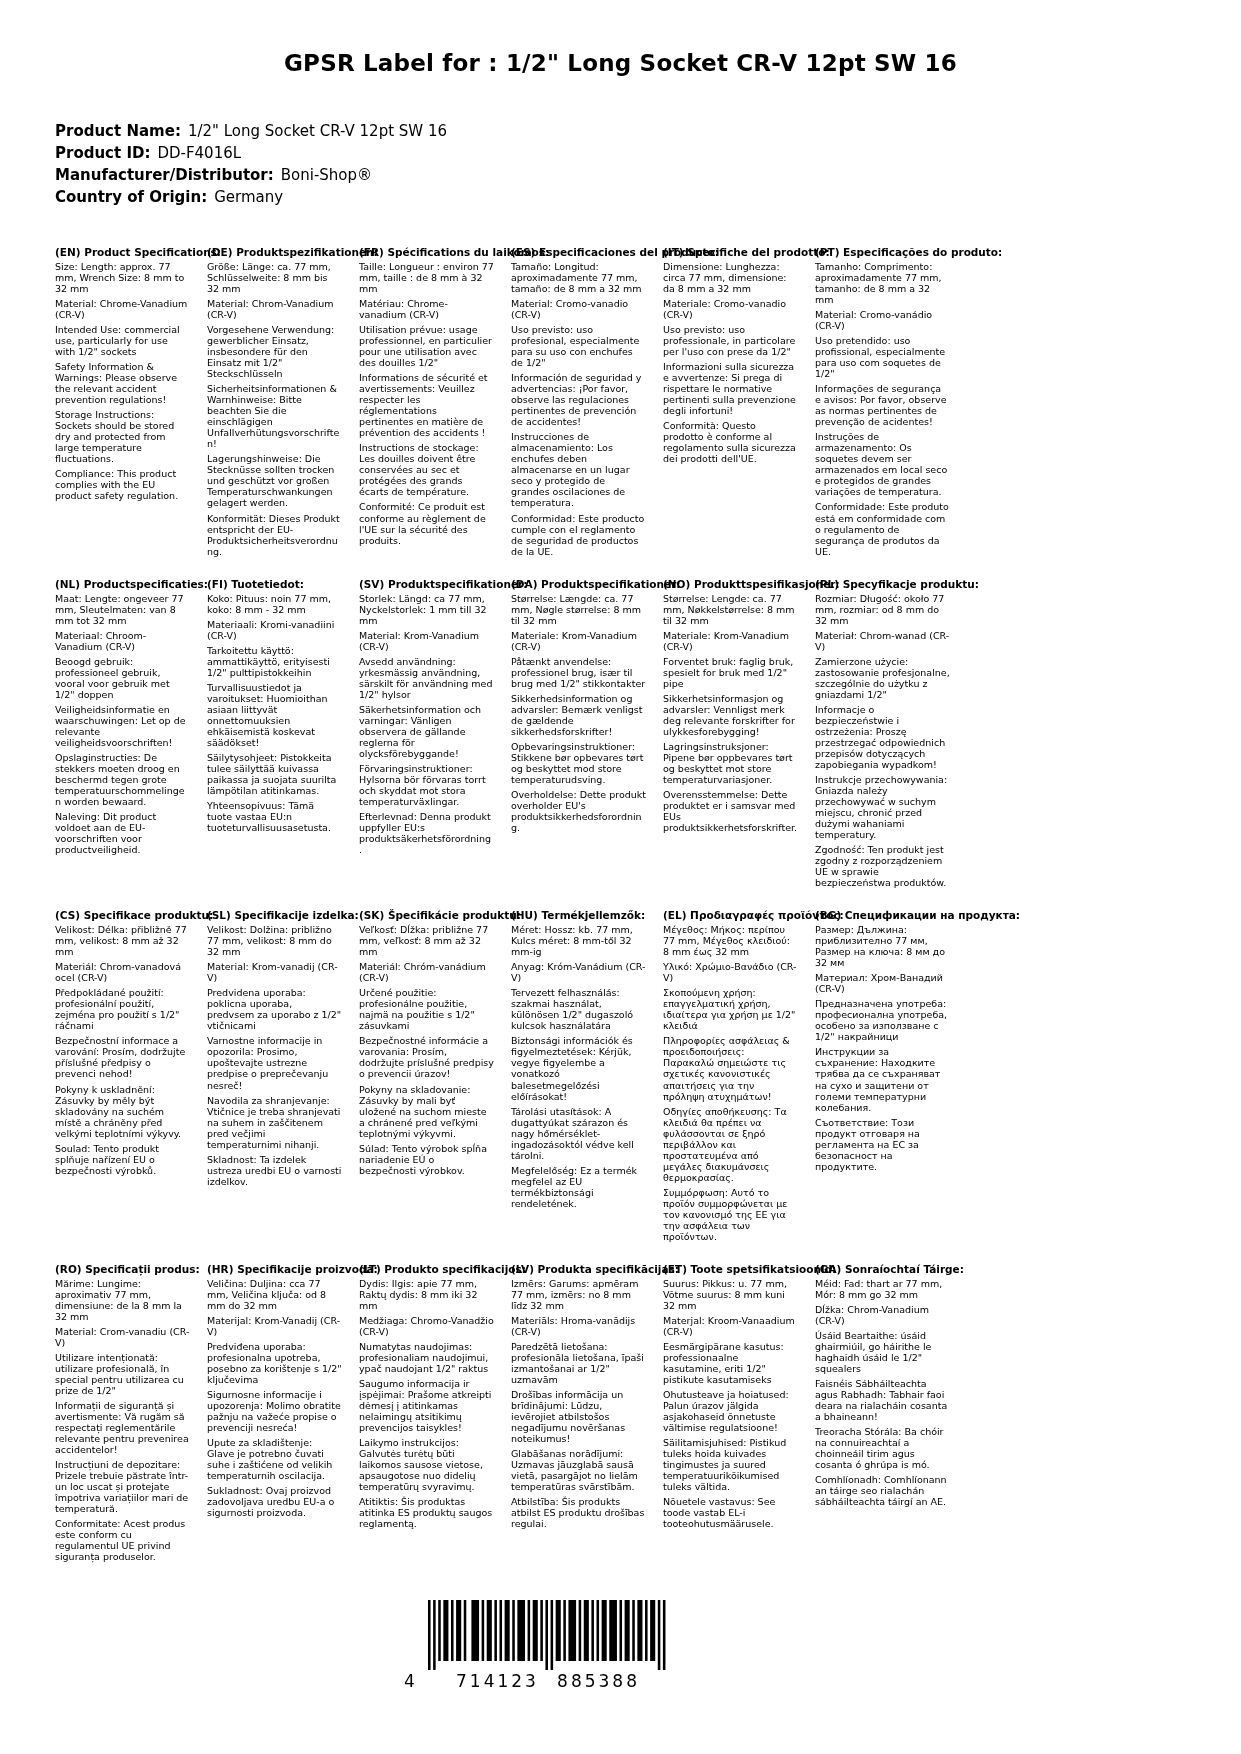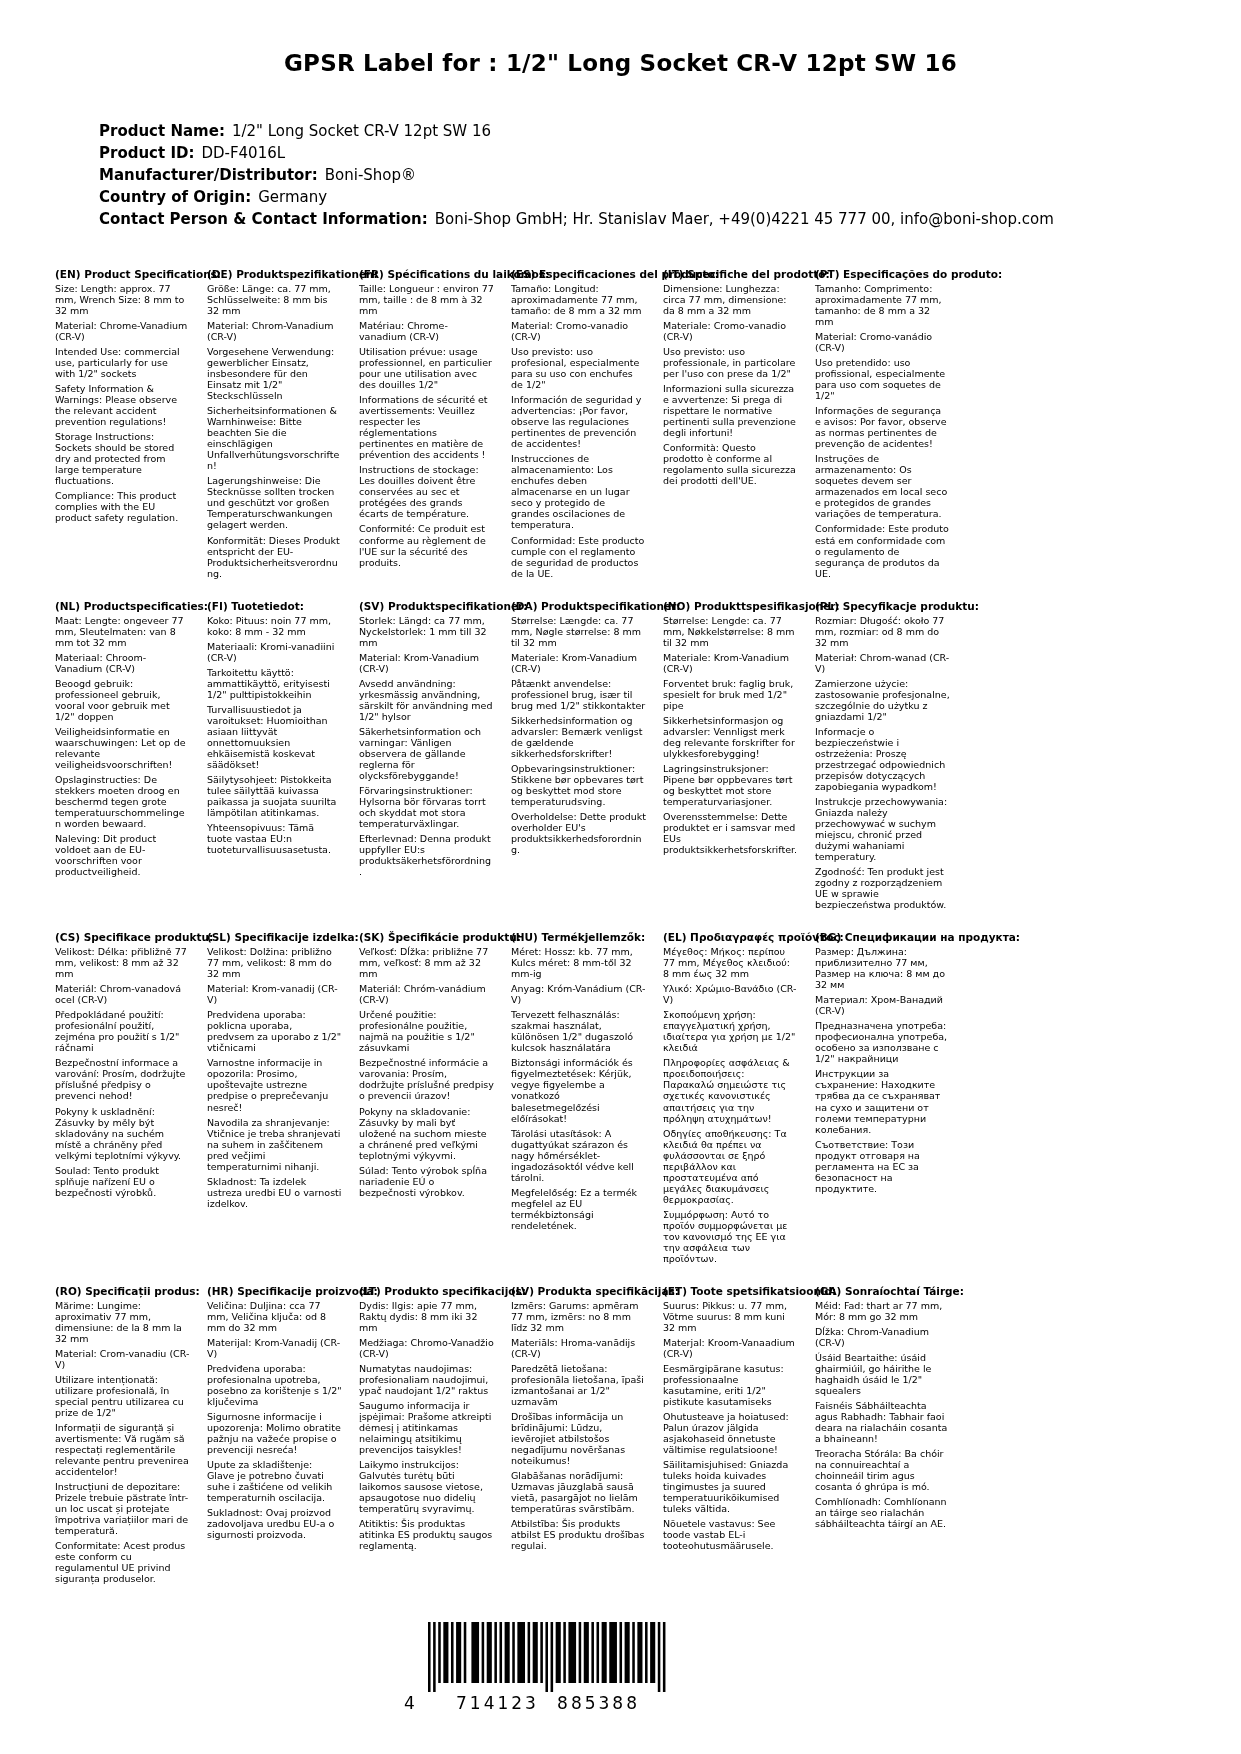--- a/index.html
+++ b/index.html
@@ -5,21 +5,21 @@
   * { box-sizing: border-box; }
   html,body { margin:0; padding:0; background:#e8e8e8; }
   .page {
     position:relative; width:1241px; min-height:1754px; margin:0 auto;
     background:#ffffff; color:#000;
     font-family:"DejaVu Sans", sans-serif; overflow:hidden;
   }
   .title { padding-top:50px; text-align:center; font-size:23px; font-weight:bold; letter-spacing:0.2px; }
   .product-info { margin:44px 0 0 55px; font-size:15px; line-height:22px; }
   .pi-row { white-space:nowrap; }
-  .pi-label { font-weight:bold;margin-left:44px; }
+  .pi-label { font-weight:bold; }
   .pi-value { margin-left:7px; }
   .blocks-grid {
     margin:38px 0 0 55px;
     display:grid; grid-template-columns:repeat(6,135px);
     column-gap:60px; row-gap:30px;gap:17px;
   }
   .lang-block { width:135px; font-size:9.5px; line-height:1.16; }
   .lang-heading { font-weight:bold; font-size:10.5px; white-space:nowrap; margin-bottom:3px; }
   .lang-para { margin:0 0 4px 0; overflow-wrap:break-word; }
   .footer { position:relative; height:270px; margin-top:28px; }
@@ -41,23 +41,20 @@
     </div>
     <div class="pi-row">
       <span class="pi-label">Product ID:</span><span class="pi-value">DD-F4016L</span>
     </div>
     <div class="pi-row">
       <span class="pi-label">Manufacturer/Distributor:</span><span class="pi-value">Boni-Shop®</span>
     </div>
     <div class="pi-row">
       <span class="pi-label">Country of Origin:</span><span class="pi-value">Germany</span>
     </div>
-    <div class="pi-row">
-      <span class="pi-label">Contact Person &amp; Contact Information:</span><span class="pi-value">Boni-Shop GmbH; Hr. Stanislav Maer, +49(0)4221 45 777 00, info@boni-shop.com</span>
-    </div>
   </div>
 
   <div class="blocks-grid">
       <div class="lang-block">
         <div class="lang-heading">(EN) Product Specifications:</div>
         <p class="lang-para">Size: Length: approx. 77 mm, Wrench Size: 8 mm to 32 mm</p>
         <p class="lang-para">Material: Chrome-Vanadium (CR-V)</p>
         <p class="lang-para">Intended Use: commercial use, particularly for use with 1/2" sockets</p>
         <p class="lang-para">Safety Information &amp; Warnings: Please observe the relevant accident prevention regulations!</p>
         <p class="lang-para">Storage Instructions: Sockets should be stored dry and protected from large temperature fluctuations.</p>
@@ -249,21 +246,21 @@
         <p class="lang-para">Drošības informācija un brīdinājumi: Lūdzu, ievērojiet atbilstošos negadījumu novēršanas noteikumus!</p>
         <p class="lang-para">Glabāšanas norādījumi: Uzmavas jāuzglabā sausā vietā, pasargājot no lielām temperatūras svārstībām.</p>
         <p class="lang-para">Atbilstība: Šis produkts atbilst ES produktu drošības regulai.</p>
       </div>
       <div class="lang-block">
         <div class="lang-heading">(ET) Toote spetsifikatsioonid:</div>
         <p class="lang-para">Suurus: Pikkus: u. 77 mm, Võtme suurus: 8 mm kuni 32 mm</p>
         <p class="lang-para">Materjal: Kroom-Vanaadium (CR-V)</p>
         <p class="lang-para">Eesmärgipärane kasutus: professionaalne kasutamine, eriti 1/2" pistikute kasutamiseks</p>
         <p class="lang-para">Ohutusteave ja hoiatused: Palun úrazov jälgida asjakohaseid õnnetuste vältimise regulatsioone!</p>
-        <p class="lang-para">Säilitamisjuhised: Gniazda tuleks hoida kuivades tingimustes ja suured temperatuurikõikumised tuleks vältida.</p>
+        <p class="lang-para">Säilitamisjuhised: Pistikud tuleks hoida kuivades tingimustes ja suured temperatuurikõikumised tuleks vältida.</p>
         <p class="lang-para">Nõuetele vastavus: See toode vastab EL-i tooteohutusmäärusele.</p>
       </div>
       <div class="lang-block">
         <div class="lang-heading">(GA) Sonraíochtaí Táirge:</div>
         <p class="lang-para">Méid: Fad: thart ar 77 mm, Mór: 8 mm go 32 mm</p>
         <p class="lang-para">Dĺžka: Chrom-Vanadium (CR-V)</p>
         <p class="lang-para">Úsáid Beartaithe: úsáid ghairmiúil, go háirithe le haghaidh úsáid le 1/2" squealers</p>
         <p class="lang-para">Faisnéis Sábháilteachta agus Rabhadh: Tabhair faoi deara na rialacháin cosanta a bhaineann!</p>
         <p class="lang-para">Treoracha Stórála: Ba chóir na connuireachtaí a choinneáil tirim agus cosanta ó ghrúpa is mó.</p>
         <p class="lang-para">Comhlíonadh: Comhlíonann an táirge seo rialachán sábháilteachta táirgí an AE.</p>

